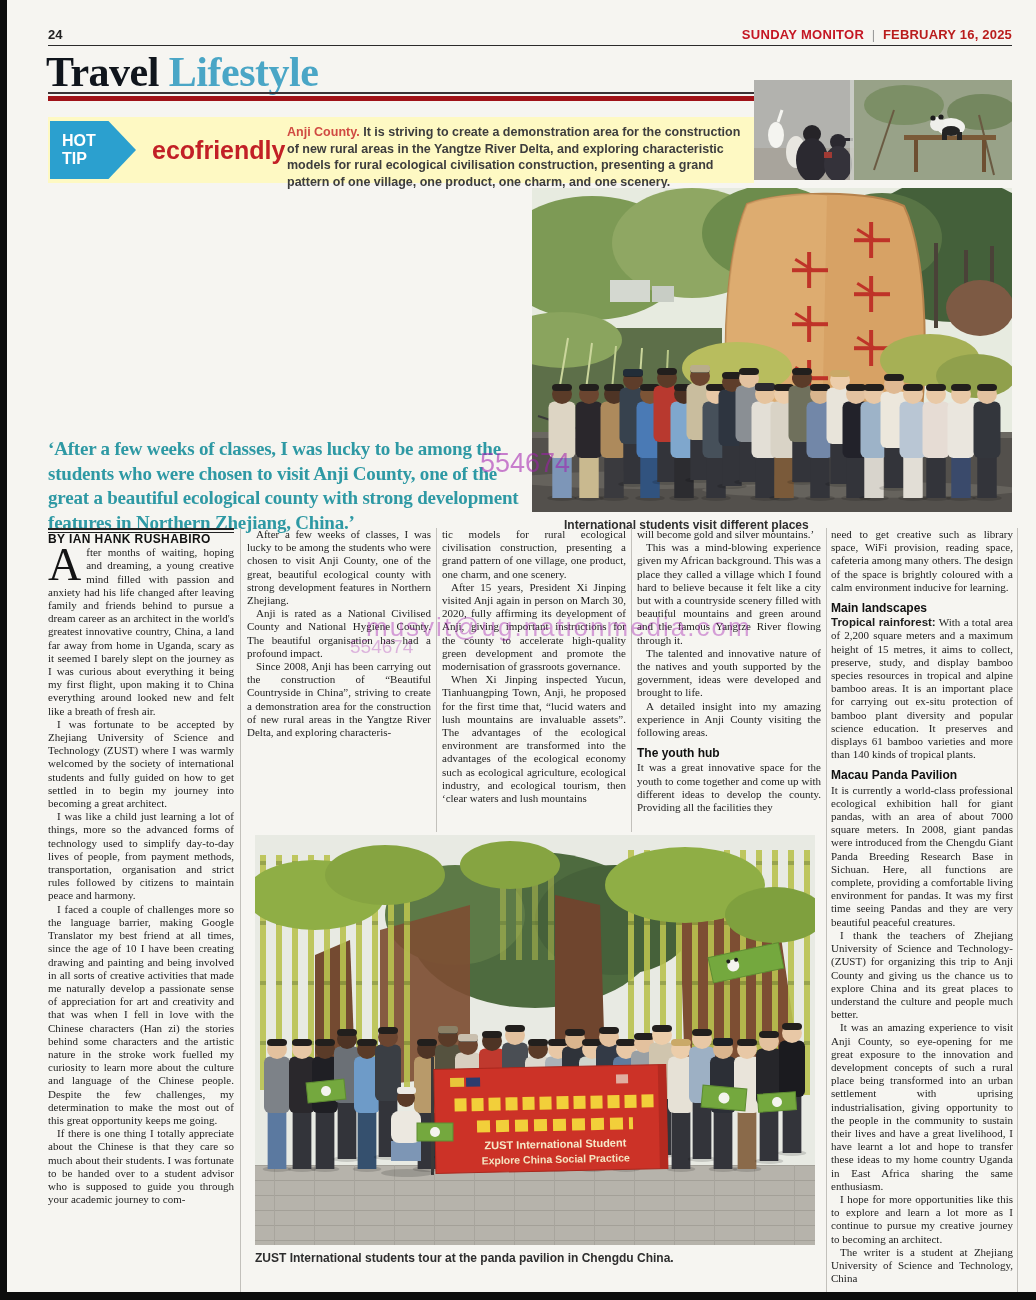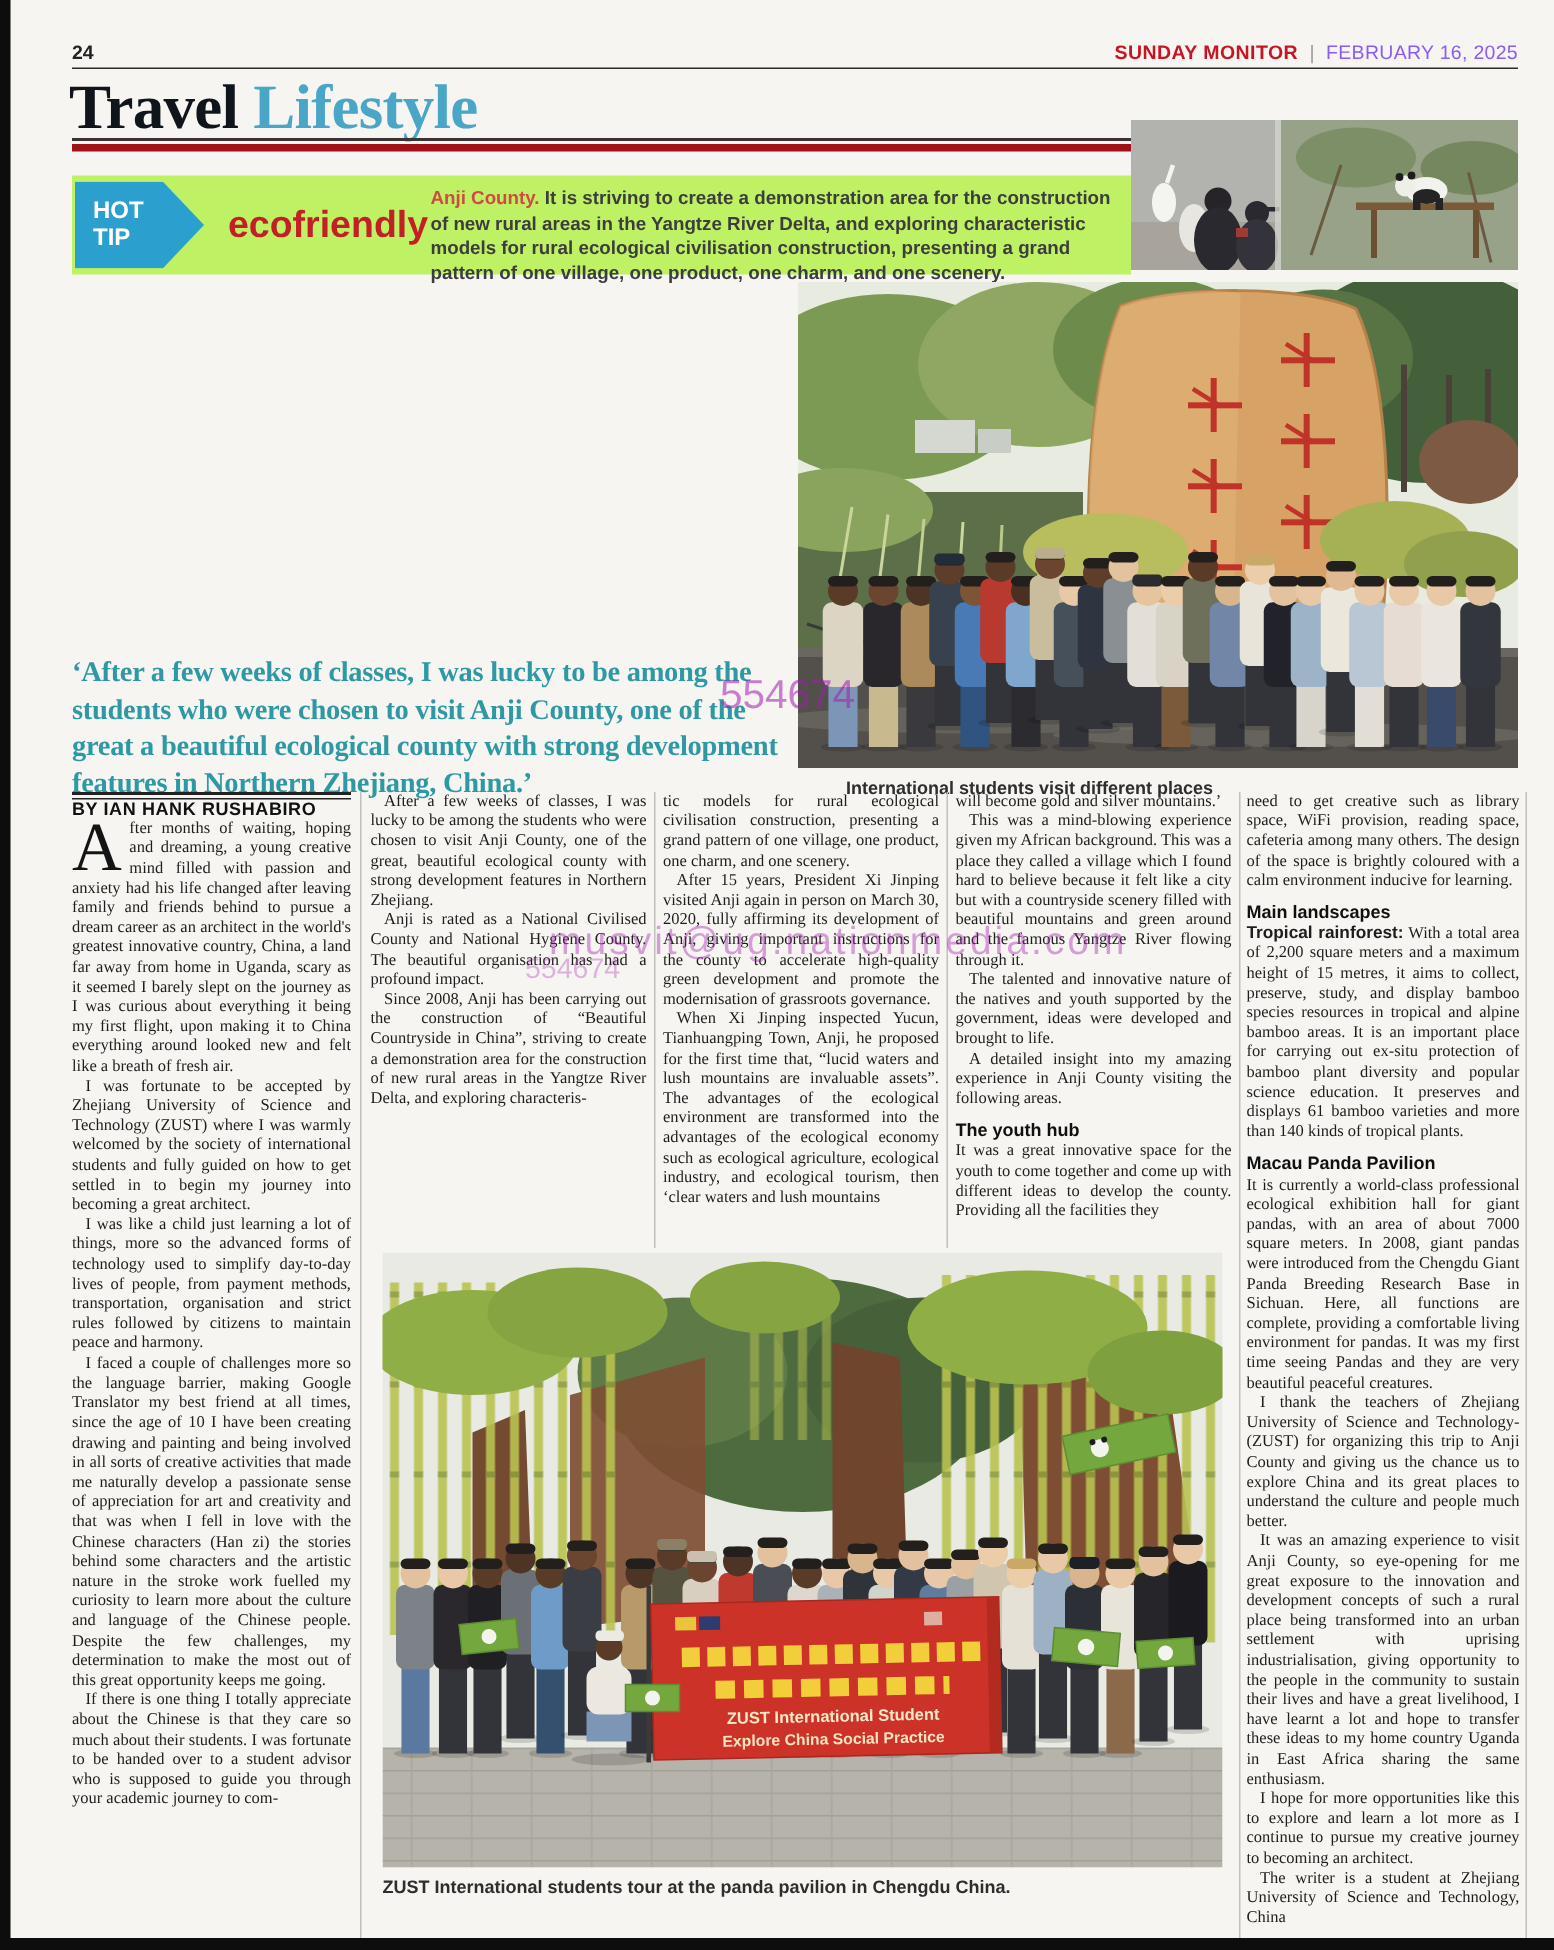--- a/index.html
+++ b/index.html
@@ -7,30 +7,30 @@
         font-family:"Liberation Serif",serif;color:#1d1d1d;}
   .abs{position:absolute;}
   
   .frame-left{left:0;top:0;width:7px;height:1300px;background:#0d0d0d;}
   .frame-bottom{left:0;top:1292px;width:1036px;height:8px;background:#0d0d0d;}
   
   .pageno{left:48px;top:27px;font-family:"Liberation Sans",sans-serif;font-weight:bold;font-size:13px;color:#222;}
   .header-right{right:24px;top:27px;font-family:"Liberation Sans",sans-serif;font-size:13px;color:#333;}
   .masthead{color:#c41623;font-weight:bold;letter-spacing:.3px;}
   .hdr-sep{color:#999;margin:0 4px;}
-  .hdr-date{color:#8b5cf6;font-weight:normal;letter-spacing:.2px;}
+  .hdr-date{color:#b91c1c;font-weight:bold;letter-spacing:.2px;}
   .rule-top{left:48px;top:45px;width:964px;height:1px;background:#2b2b2b;}
   .section-title{left:46px;top:50px;font-size:42px;font-weight:bold;letter-spacing:-.5px;line-height:44px;}
   .sec-travel{color:#10151c;}
   .sec-life{color:#4aa6c6;margin-left:10px;}
   .website{right:24px;top:57px;font-family:"Liberation Sans",sans-serif;font-weight:bold;font-size:16px;color:#be185d;margin-top:41px;}
   .redrule-a{left:48px;top:92px;width:706px;height:2px;background:#3c3336;}
   .redrule-b{left:48px;top:96px;width:706px;height:5px;background:#a01218;}
   
-  .hotstrip{left:48px;top:117px;width:706px;height:66px;background:#bef264;display:flex;align-items:center;}
+  .hotstrip{left:48px;top:117px;width:706px;height:66px;background:#fef9c3;display:flex;align-items:center;}
   .hot-arrow{width:86px;height:58px;margin-left:2px;background:#2ba0cf;
      clip-path:polygon(0 0,68% 0,100% 50%,68% 100%,0 100%);
      display:flex;flex-direction:column;justify-content:center;padding-left:12px;box-sizing:border-box;}
   .hot-arrow span{color:#fff;font-family:"Liberation Sans",sans-serif;font-weight:bold;font-size:16px;line-height:18px;}
   .ecofriendly{margin-left:16px;font-family:"Liberation Sans",sans-serif;font-weight:bold;font-size:25px;color:#c22026;}
   .blurb{position:absolute;left:239px;top:7px;width:458px;font-family:"Liberation Sans",sans-serif;
      font-weight:bold;font-size:12.5px;line-height:16.5px;color:#3d3d3d;}
   .blurb .lead{color:#d04a42;}
   
   .headline{left:46px;top:194px;width:492px;font-weight:bold;font-size:57px;line-height:60px;letter-spacing:-1px;color:#141414;}

